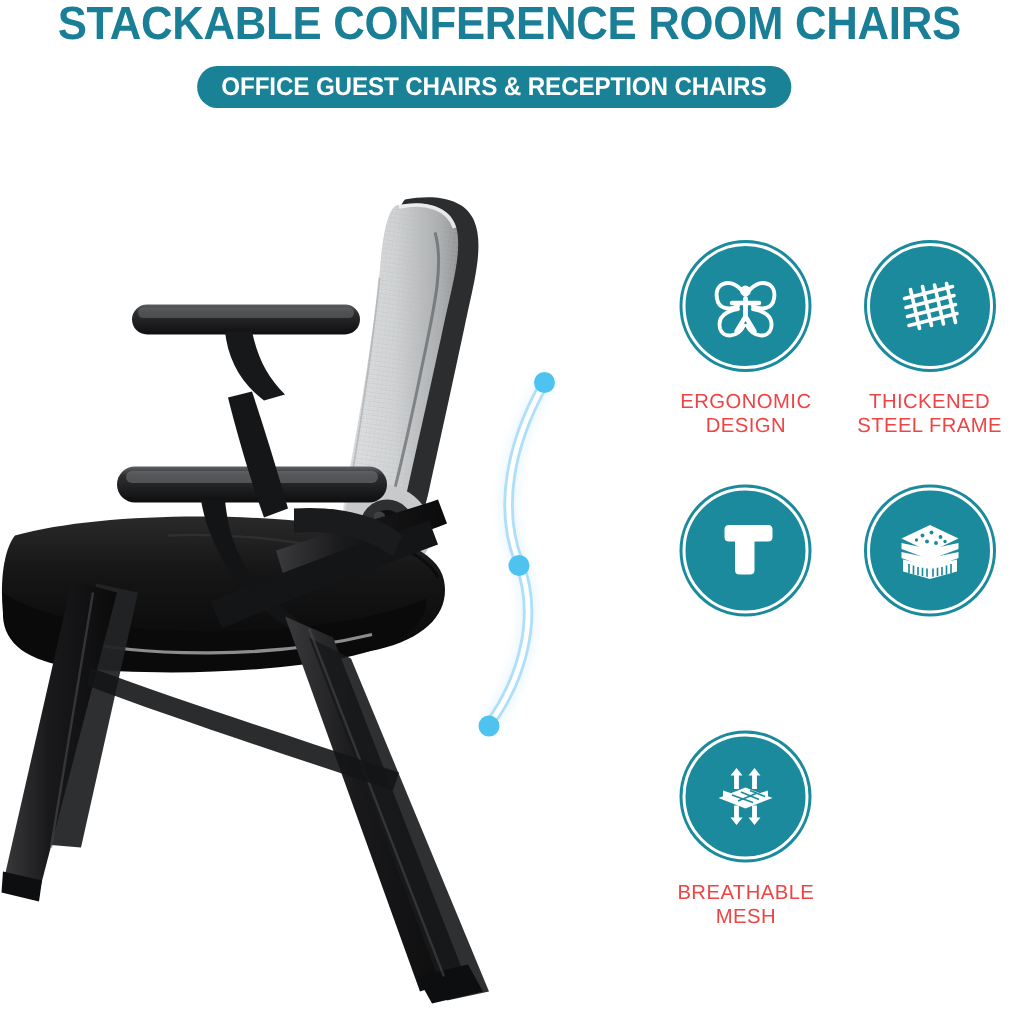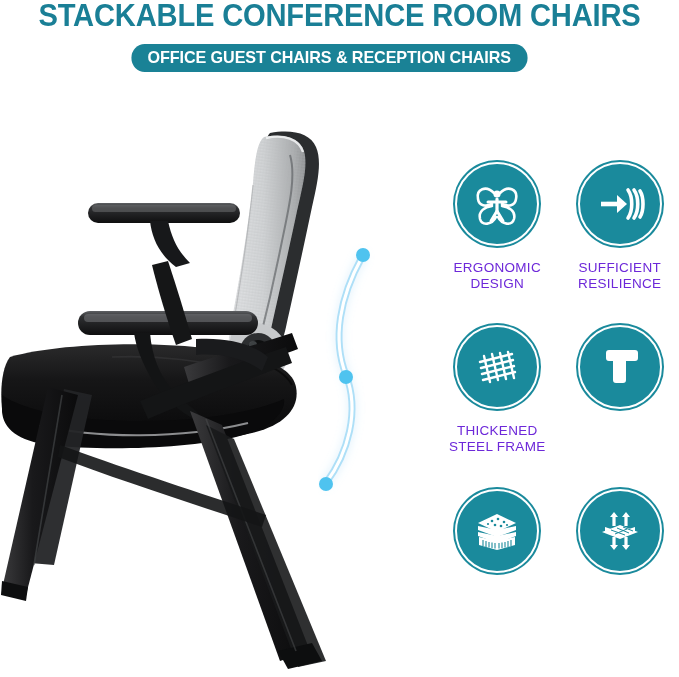--- a/index.html
+++ b/index.html
@@ -80,21 +80,21 @@
     box-sizing:border-box;
     margin-top:2px;
   }
   .circle svg{display:block;}
   .feat-label{
     margin-top:14px;
     text-align:center;
     font-size:13.5px;
     line-height:16px;
     font-weight:normal;
-    color:#6d28d9;
+    color:#ef4444;
     letter-spacing:0.3px;
     white-space:pre-line;
   }
 </style>
 </head>
 <body>
 
 <div id="page">
 
   <div class="title">STACKABLE CONFERENCE ROOM CHAIRS</div>
@@ -274,35 +274,20 @@
           <circle cx="25" cy="15" r="3.6" fill="#ffffff"></circle>
           <path d="M25,20 L25,32" stroke="#ffffff" stroke-width="3.2" stroke-linecap="round"></path>
           <path d="M16,23 L34,23" stroke="#ffffff" stroke-width="3" stroke-linecap="round"></path>
           <path d="M25,32 L19,42 M25,32 L31,42" stroke="#ffffff" stroke-width="3" stroke-linecap="round"></path>
         </svg>
       </div>
       <div class="feat-label">ERGONOMIC
 DESIGN</div>
     </div>
 
-    <div class="feature">
-      <div class="circle">
-        <svg width="50" height="50" viewBox="0 0 50 50">
-          <path d="M6,25 L24,25" stroke="#ffffff" stroke-width="4.6" stroke-linecap="butt"></path>
-          <path d="M22,16 L32,25 L22,34 Z" fill="#ffffff"></path>
-          <g fill="none" stroke="#ffffff" stroke-width="3.6" stroke-linecap="round">
-            <path d="M33,11 C38,18 38,32 33,39"></path>
-            <path d="M39,11 C44,18 44,32 39,39"></path>
-            <path d="M45,12 C49,18 49,32 45,38"></path>
-          </g>
-        </svg>
-      </div>
-      <div class="feat-label">SUFFICIENT
-RESILIENCE</div>
-    </div>
 
     <div class="feature">
       <div class="circle">
         <svg width="50" height="50" viewBox="0 0 50 50">
           <g stroke="#ffffff" stroke-width="2.4" stroke-linecap="round" fill="none">
             <path d="M8,20 L40,12"></path>
             <path d="M9,26 L41,18"></path>
             <path d="M10,32 L42,24"></path>
             <path d="M11,38 L43,30"></path>
             <path d="M12,14 L18,40"></path>
@@ -378,16 +363,18 @@
             <path d="M28,21 L38,25"></path>
               <path d="M20,28 L32,23"></path>
           </g>
 
           <g fill="#ffffff">
             <path d="M19,44 L15,39 L17.4,39 L17.4,31 L20.6,31 L20.6,39 L23,39 Z"></path>
             <path d="M31,44 L27,39 L29.4,39 L29.4,31 L32.6,31 L32.6,39 L35,39 Z"></path>
           </g>
         </svg>
       </div>
+      <div class="feat-label">BREATHABLE
+MESH</div>
     </div>
 
   </div>
 </div>
 
 </body></html>

